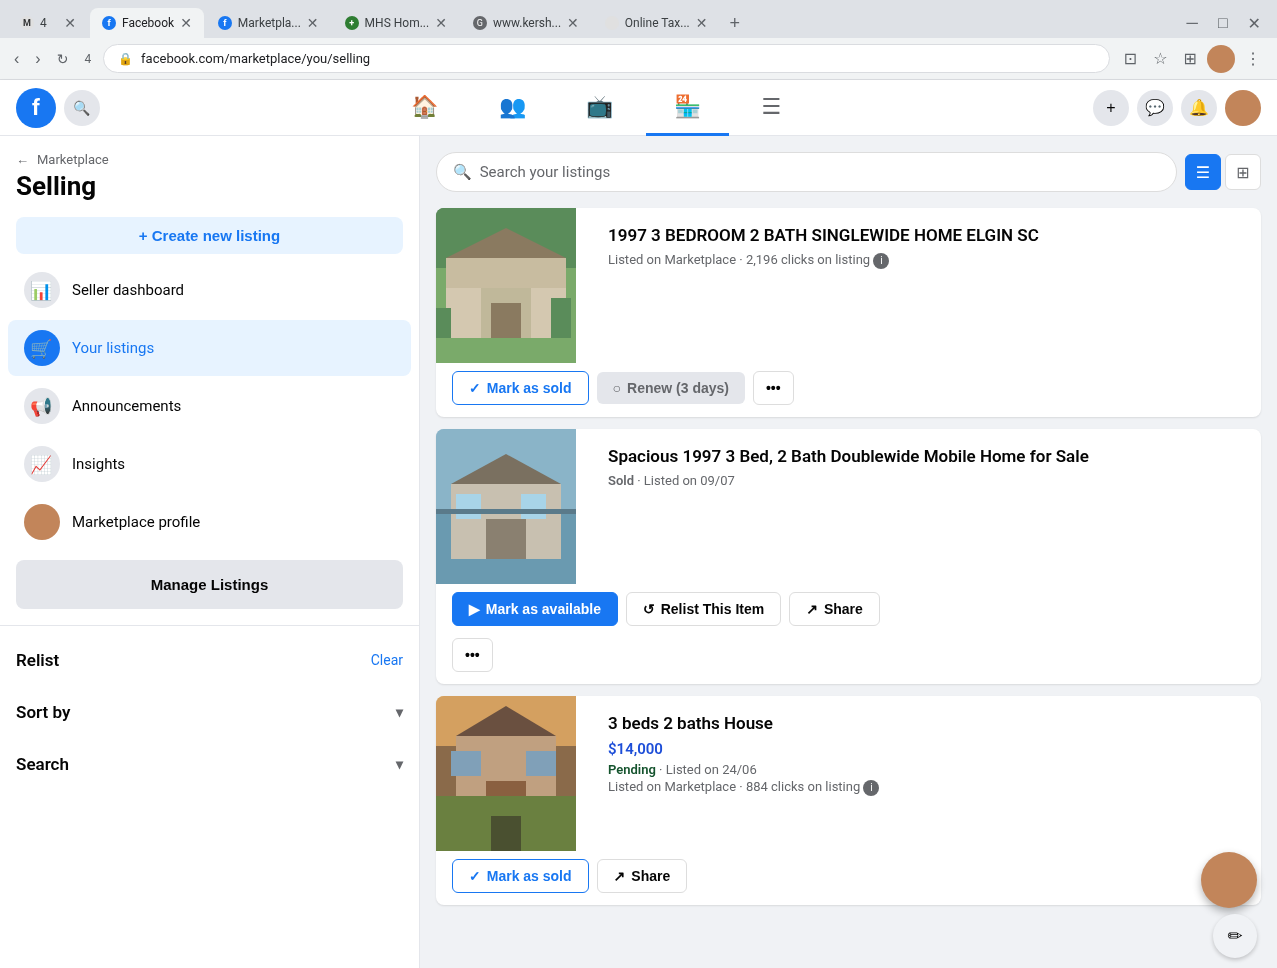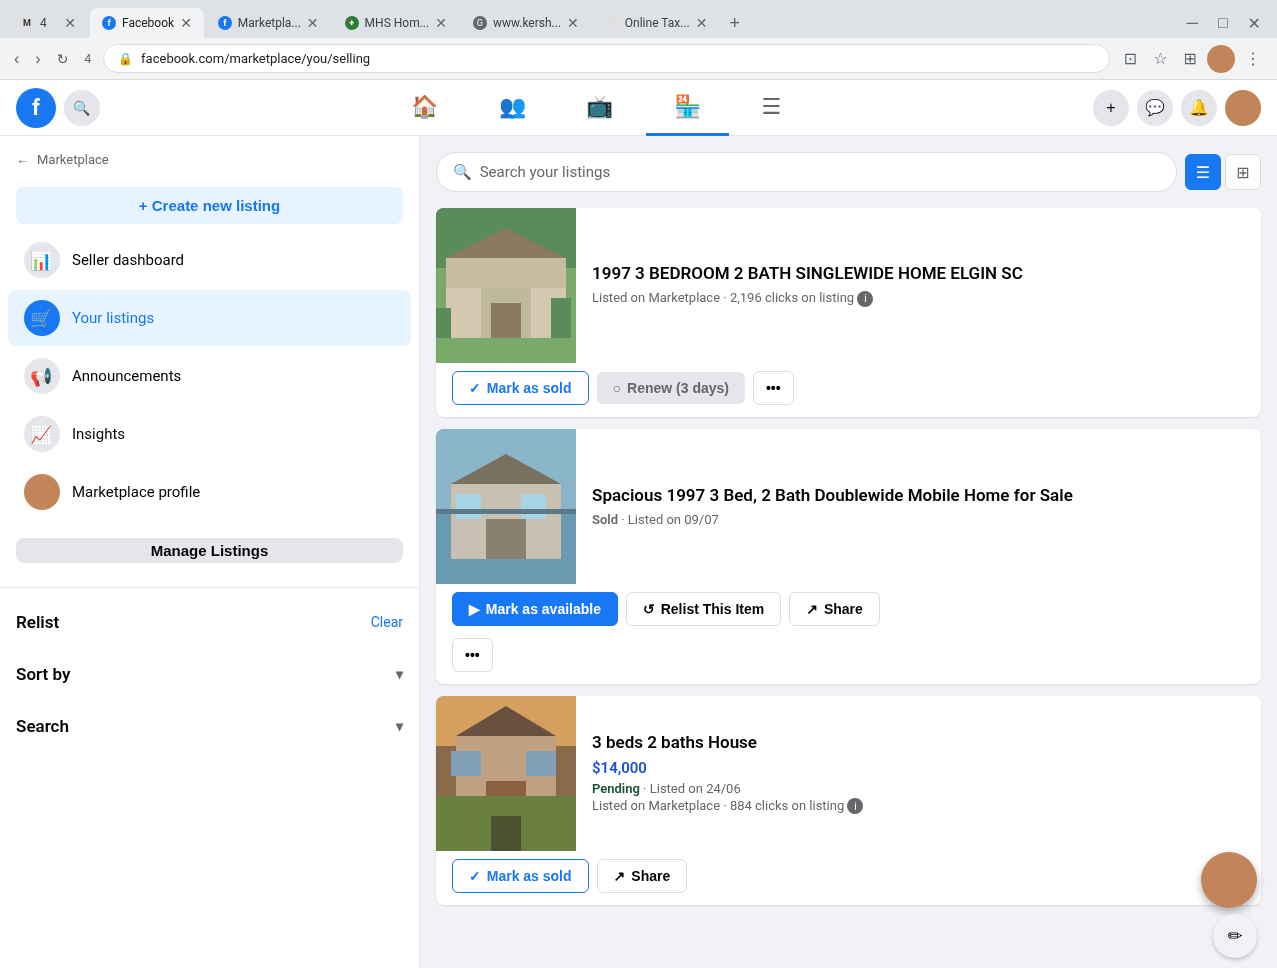--- a/index.html
+++ b/index.html
@@ -152,22 +152,22 @@
       width: 36px; height: 36px; border-radius: 50%;
       display: flex; align-items: center; justify-content: center;
       font-size: 18px;
       flex-shrink: 0;
     }
     .icon-gray { background: #e4e6eb; color: #050505; }
     .icon-blue { background: #1877f2; color: white; }
     .icon-profile { width: 36px; height: 36px; border-radius: 50%; overflow: hidden; background: #c2855a; flex-shrink: 0; }
     .manage-listings-btn {
       width: calc(100% - 32px);
-      margin: 16px 16px;
-      padding: 4px;
+      margin: 8px 16px;
+      padding: 16px;
       background: #e4e6eb;
       color: #050505;
       border: none;
       border-radius: 8px;
       font-size: 15px;
       font-weight: 600;
       cursor: pointer;
     }
     .sidebar-divider { height: 1px; background: #e4e6eb; margin: 8px 0; }
     .sidebar-section { padding: 8px 16px; }
@@ -226,22 +226,21 @@
     
     .listing-card {
       background: white;
       border-radius: 8px;
       margin-bottom: 12px;
       overflow: hidden;
       box-shadow: 0 1px 2px rgba(0,0,0,0.1);
     }
     .listing-card-inner {
       display: flex;
-      gap: 0;
-      align-items: center;
+      gap: 16px;
     }
     .listing-image {
       width: 140px;
       min-width: 140px;
       height: 155px;
       object-fit: cover;
       background: #b0b8c1;
       display: flex; align-items: center; justify-content: center;
       overflow: hidden;
     }
@@ -431,20 +430,21 @@
 </div>
 
 <div class="main-layout">
 
   <div class="sidebar">
     <div class="sidebar-header">
       <div class="sidebar-back">
         <span>←</span>
         <span>Marketplace</span>
       </div>
+      <div class="sidebar-title">Selling</div>
     </div>
 
     <button class="create-listing-btn">
       <span>+ Create new listing</span>
     </button>
 
     <div>
 
       <div class="sidebar-nav-item">
         <div class="sidebar-nav-icon icon-gray">📊</div>

